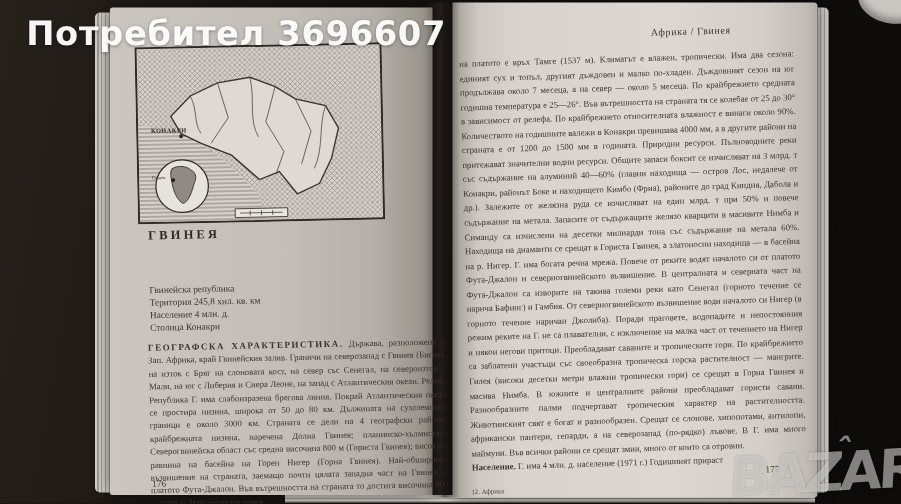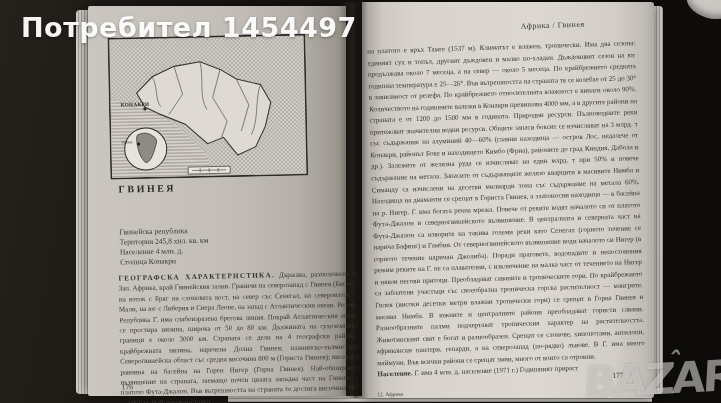--- a/index.html
+++ b/index.html
@@ -164,16 +164,16 @@
         <div class="rp-pop"><span class="lead">Население.</span><span> Г. има 4 млн. д. население (1971 г.) Годишният прираст</span></div>
       </div>
 
       <div class="rp-pagenum">177</div>
       <div class="rp-sig">12. Африка</div>
     </div>
   </div>
 
   <div class="gutter"></div>
 
-  <div class="wm-user">Потребител 1454497</div>
+  <div class="wm-user">Потребител 3696607</div>
   <div class="wm-logo"><span>BAZAR</span><span class="hat">ˆ</span></div>
 
 </div>
 
 </body></html>

